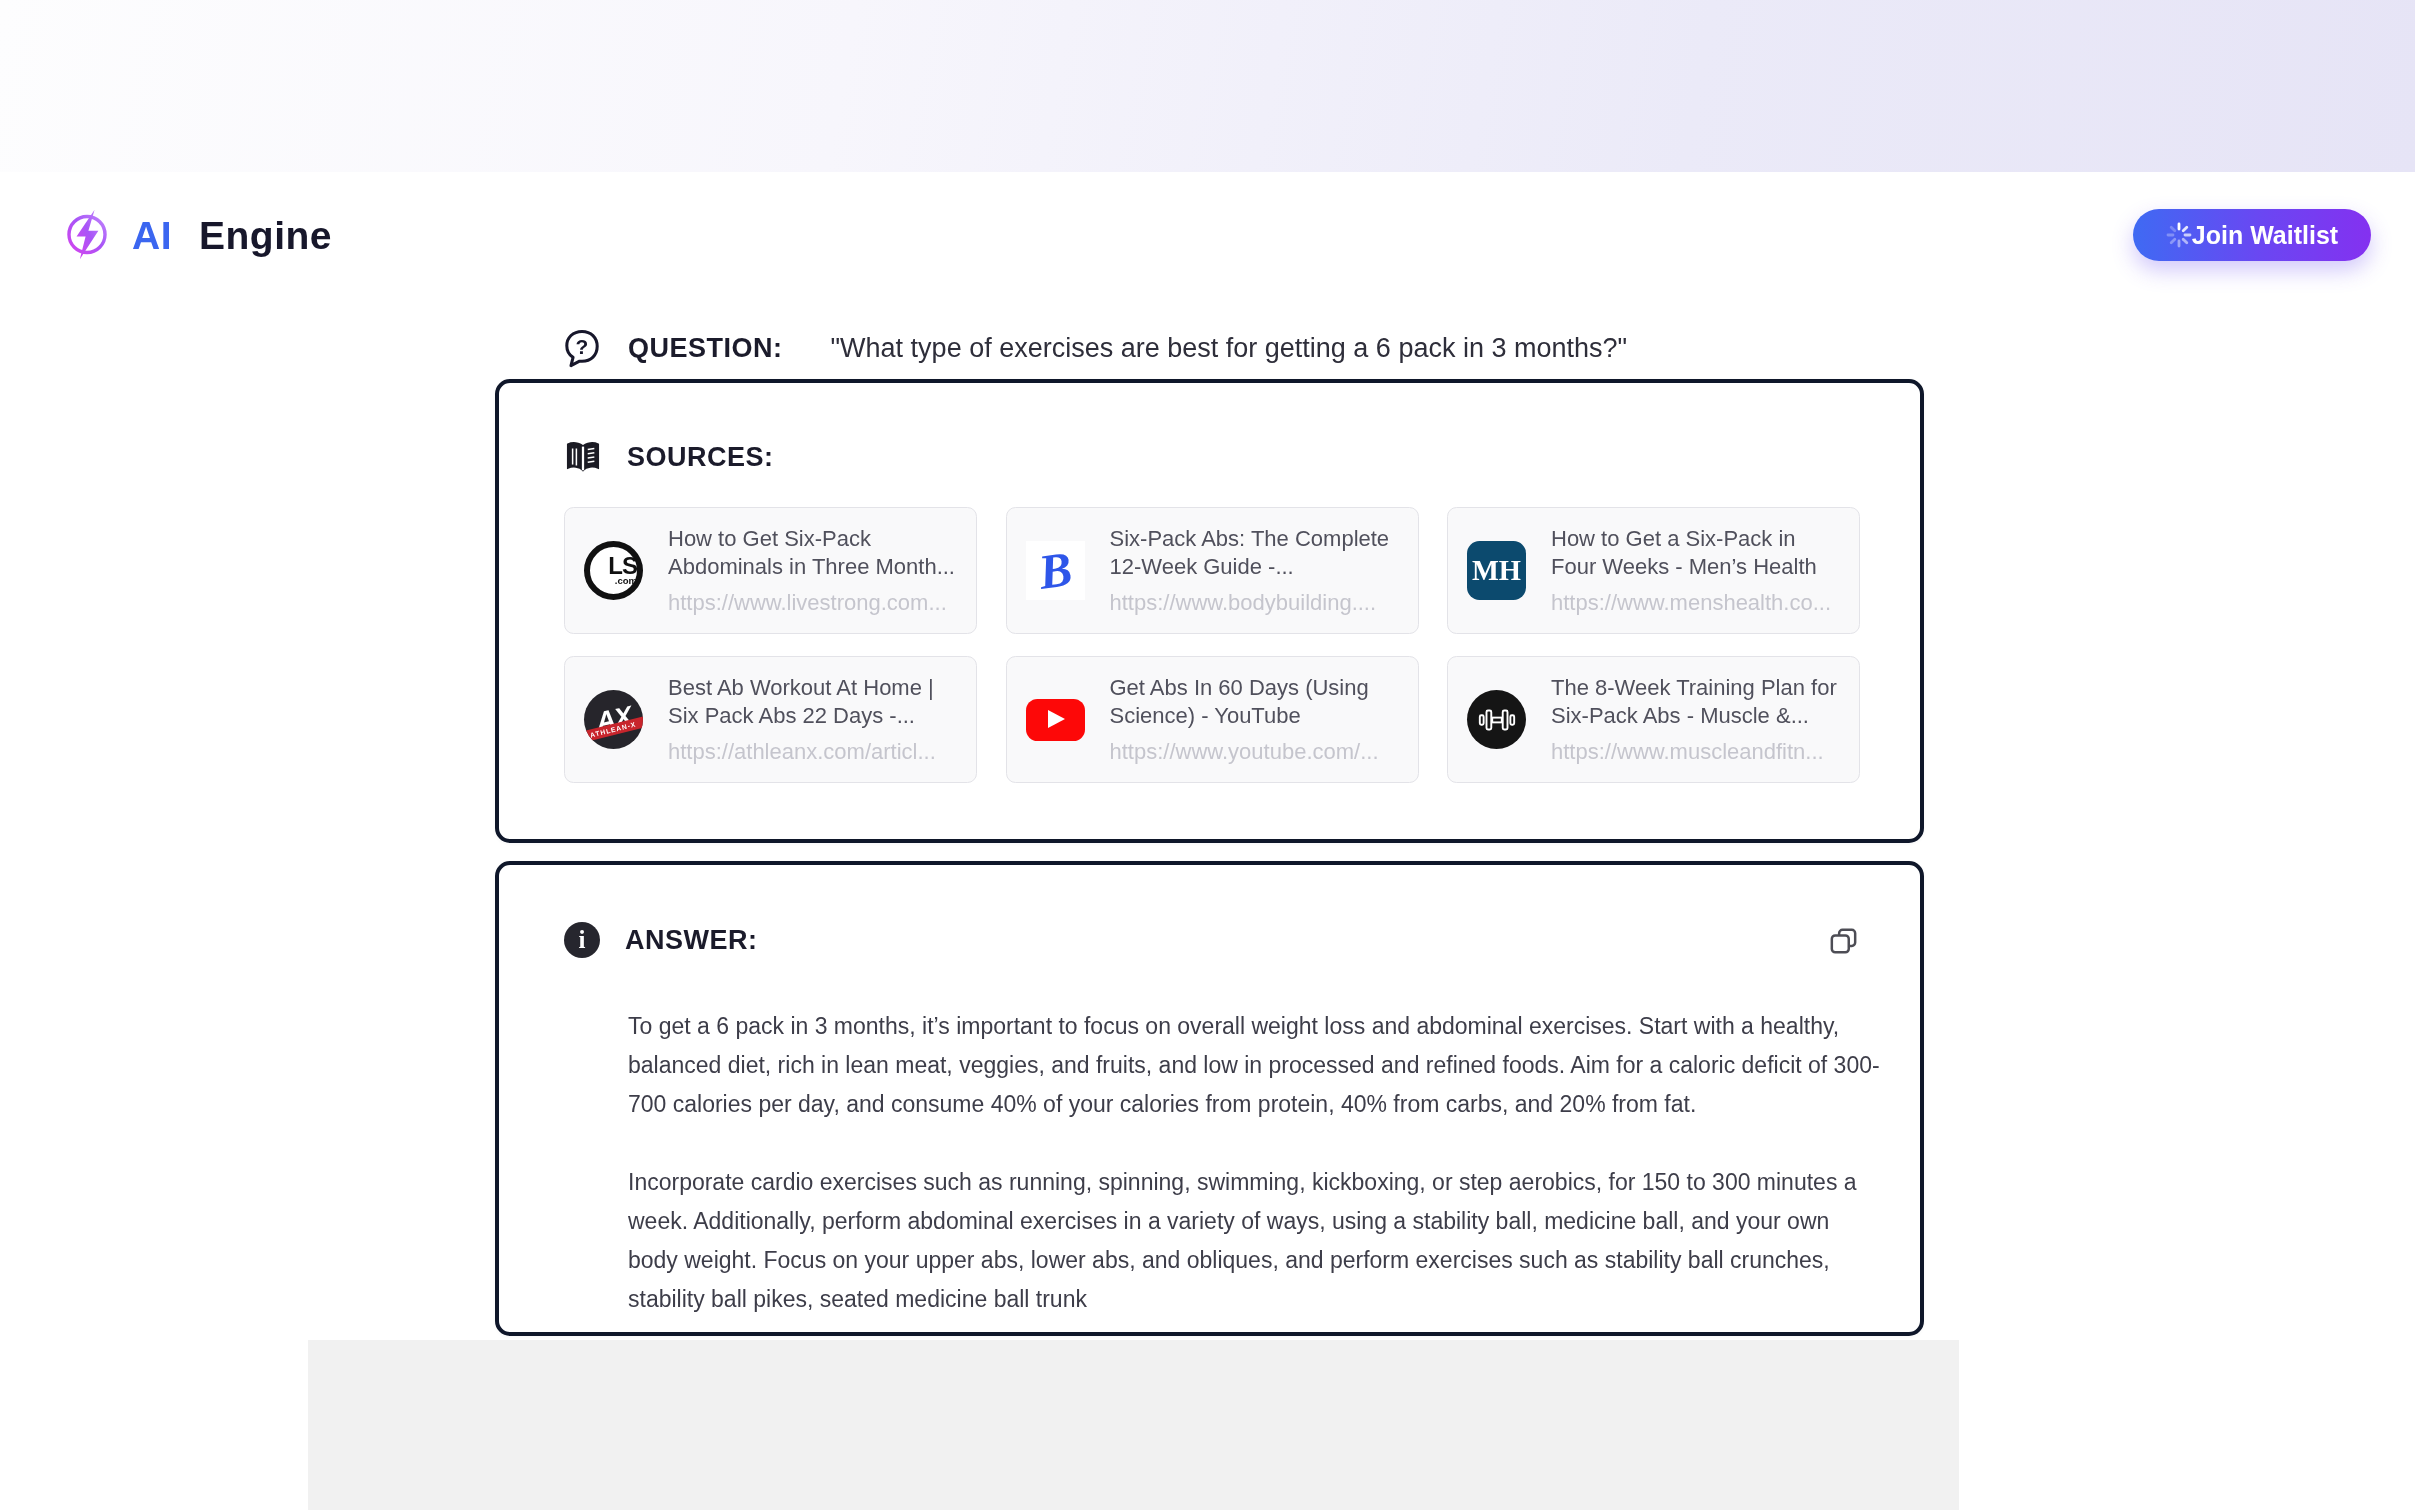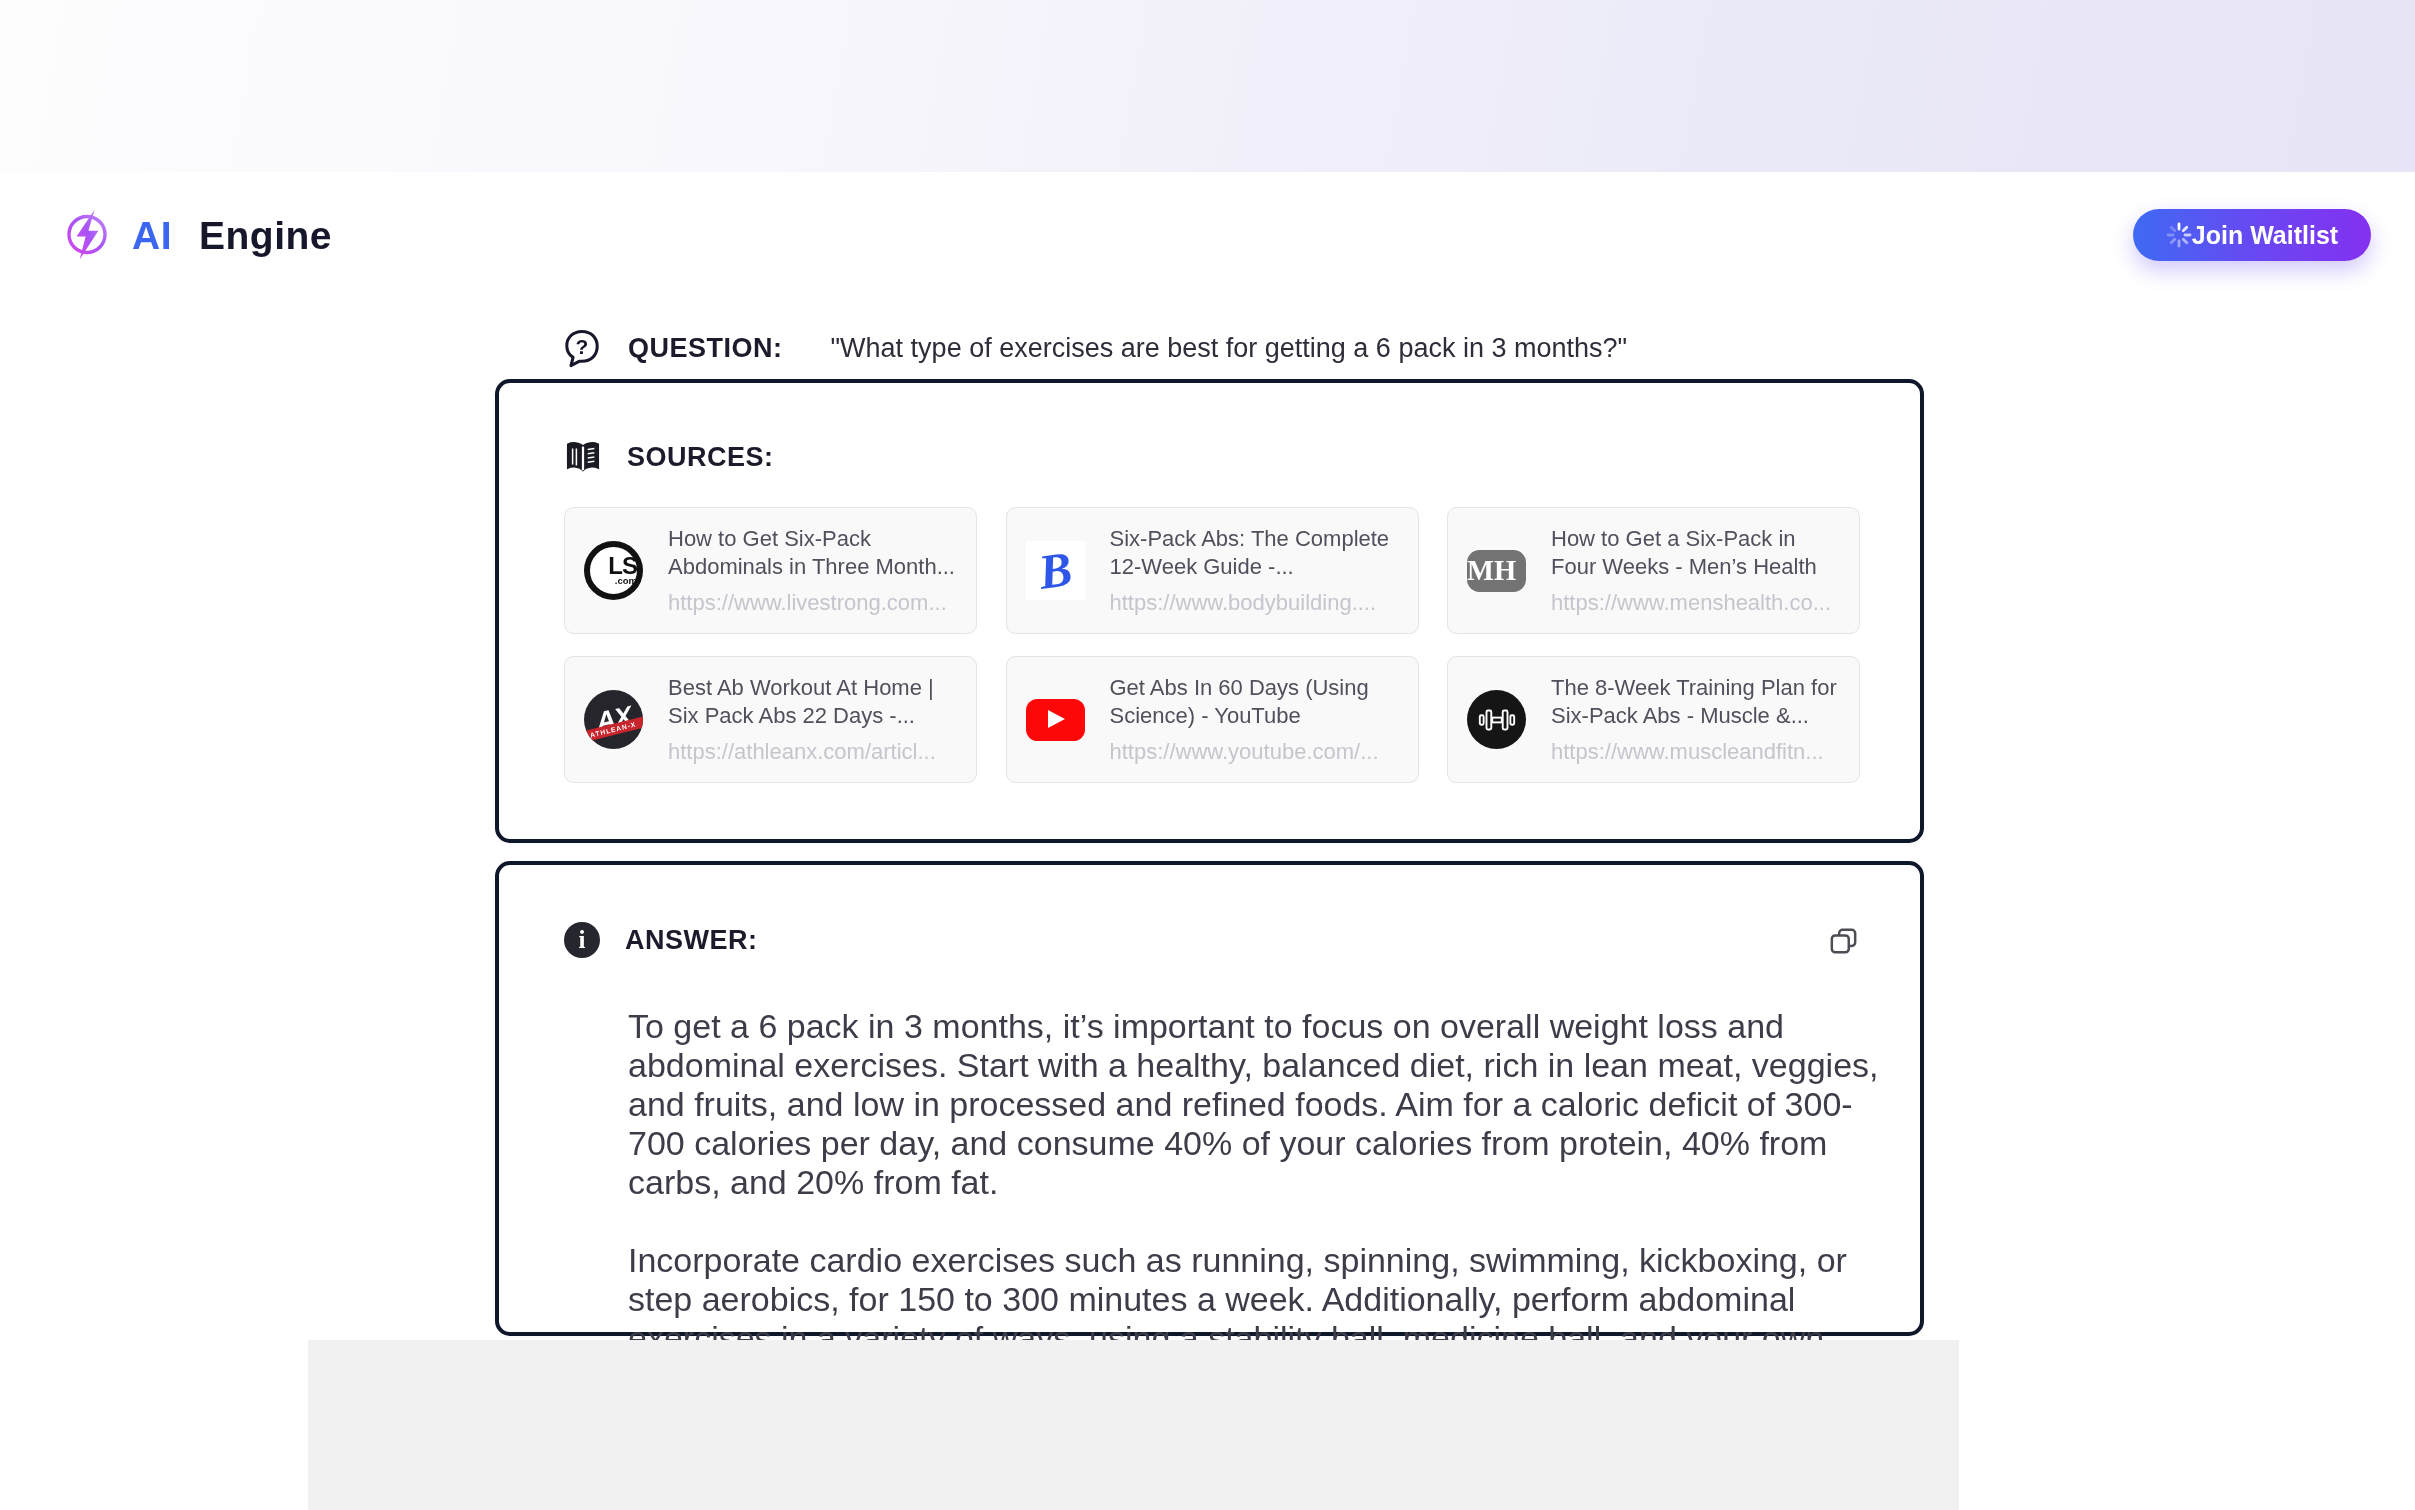--- a/index.html
+++ b/index.html
@@ -50,43 +50,43 @@
   .source-url { margin-top:8.6px; font-size:22px; color:#c5c5cd; white-space:nowrap; overflow:hidden; }
 
   
   .logo-ls { width:59px; height:59px; border:6.7px solid #111; border-radius:50%; background:#fff;
     display:flex; flex-direction:column; align-items:flex-end; justify-content:center; }
   .logo-ls .ls { font-size:24px; font-weight:800; color:#111; line-height:21px; letter-spacing:-1px; }
   .logo-ls .com { font-size:9.5px; font-weight:800; color:#111; line-height:9.5px; }
   .logo-bb { width:59px; height:59px; background:#fff; display:flex; align-items:center; justify-content:center; }
   .logo-bb .b { font-family:"Liberation Serif",serif; font-style:italic; font-weight:900;
     font-size:49px; color:#2e56e9; transform:rotate(-8deg); line-height:1; }
-  .logo-mh { width:59px; height:42px; background:#737373; border-radius:12.4px;
-    display:flex; align-items:center; }
+  .logo-mh { width:59px; height:59px; background:#0c4a6e; border-radius:12.4px;
+    display:flex; align-items:center; justify-content:center; }
   .logo-mh .mh { font-family:"Liberation Serif",serif; font-weight:700; font-size:28.5px; color:#fff; }
   .logo-ax { width:59px; height:59px; background:#26252b; border-radius:50%; position:relative; overflow:hidden;
     display:flex; align-items:center; justify-content:center; }
   .logo-ax .ax { color:#fff; font-weight:800; font-style:italic; font-size:27px; transform:rotate(-12deg); letter-spacing:-1px; }
   .logo-ax .banner { position:absolute; left:-5.7px; right:-5.7px; top:34px; height:11.4px; background:#c8252c;
     transform:rotate(-14deg); color:#fff; font-size:6.7px; font-weight:700; text-align:center; line-height:11.4px; letter-spacing:1px; }
   .logo-yt { width:59px; height:59px; display:flex; align-items:center; justify-content:center; background:transparent; }
   .logo-yt .body { width:59px; height:42px; background:#fd0808; border-radius:11.4px; position:relative; }
   .logo-yt .play { position:absolute; left:22px; top:11.4px; width:0; height:0;
     border-left:17px solid #fff; border-top:9.5px solid transparent; border-bottom:9.5px solid transparent; }
   .logo-mf { width:59px; height:59px; background:#151515; border-radius:50%;
     display:flex; align-items:center; justify-content:center; }
 
   
   .answer-head { margin:57px 59px 0 65px; }
   .info-icon { width:36px; height:36px; border-radius:50%; background:#26262e; color:#fff;
     display:flex; align-items:center; justify-content:center;
     font-family:"Liberation Serif",serif; font-weight:700; font-size:25px; }
   .copy-btn { background:none; border:none; padding:0; cursor:pointer; display:flex; }
   .answer-body { margin:49px 48px 0 129px; width:1257px; }
-  .answer-body p { margin:16px 0 39px 0; font-size:34px; line-height:39px; color:#3d3d49; }
+  .answer-body p { margin:16px 0 39px 0; font-size:23px; line-height:39px; color:#3d3d49; }
 
   
   .below-fold { position:absolute; left:308px; top:1340px; width:1651px; height:170px; background:#f1f1f1; }
 </style>
 </head>
 <body>
 
 <div class="page">
 
   <div class="hero-band"></div>

